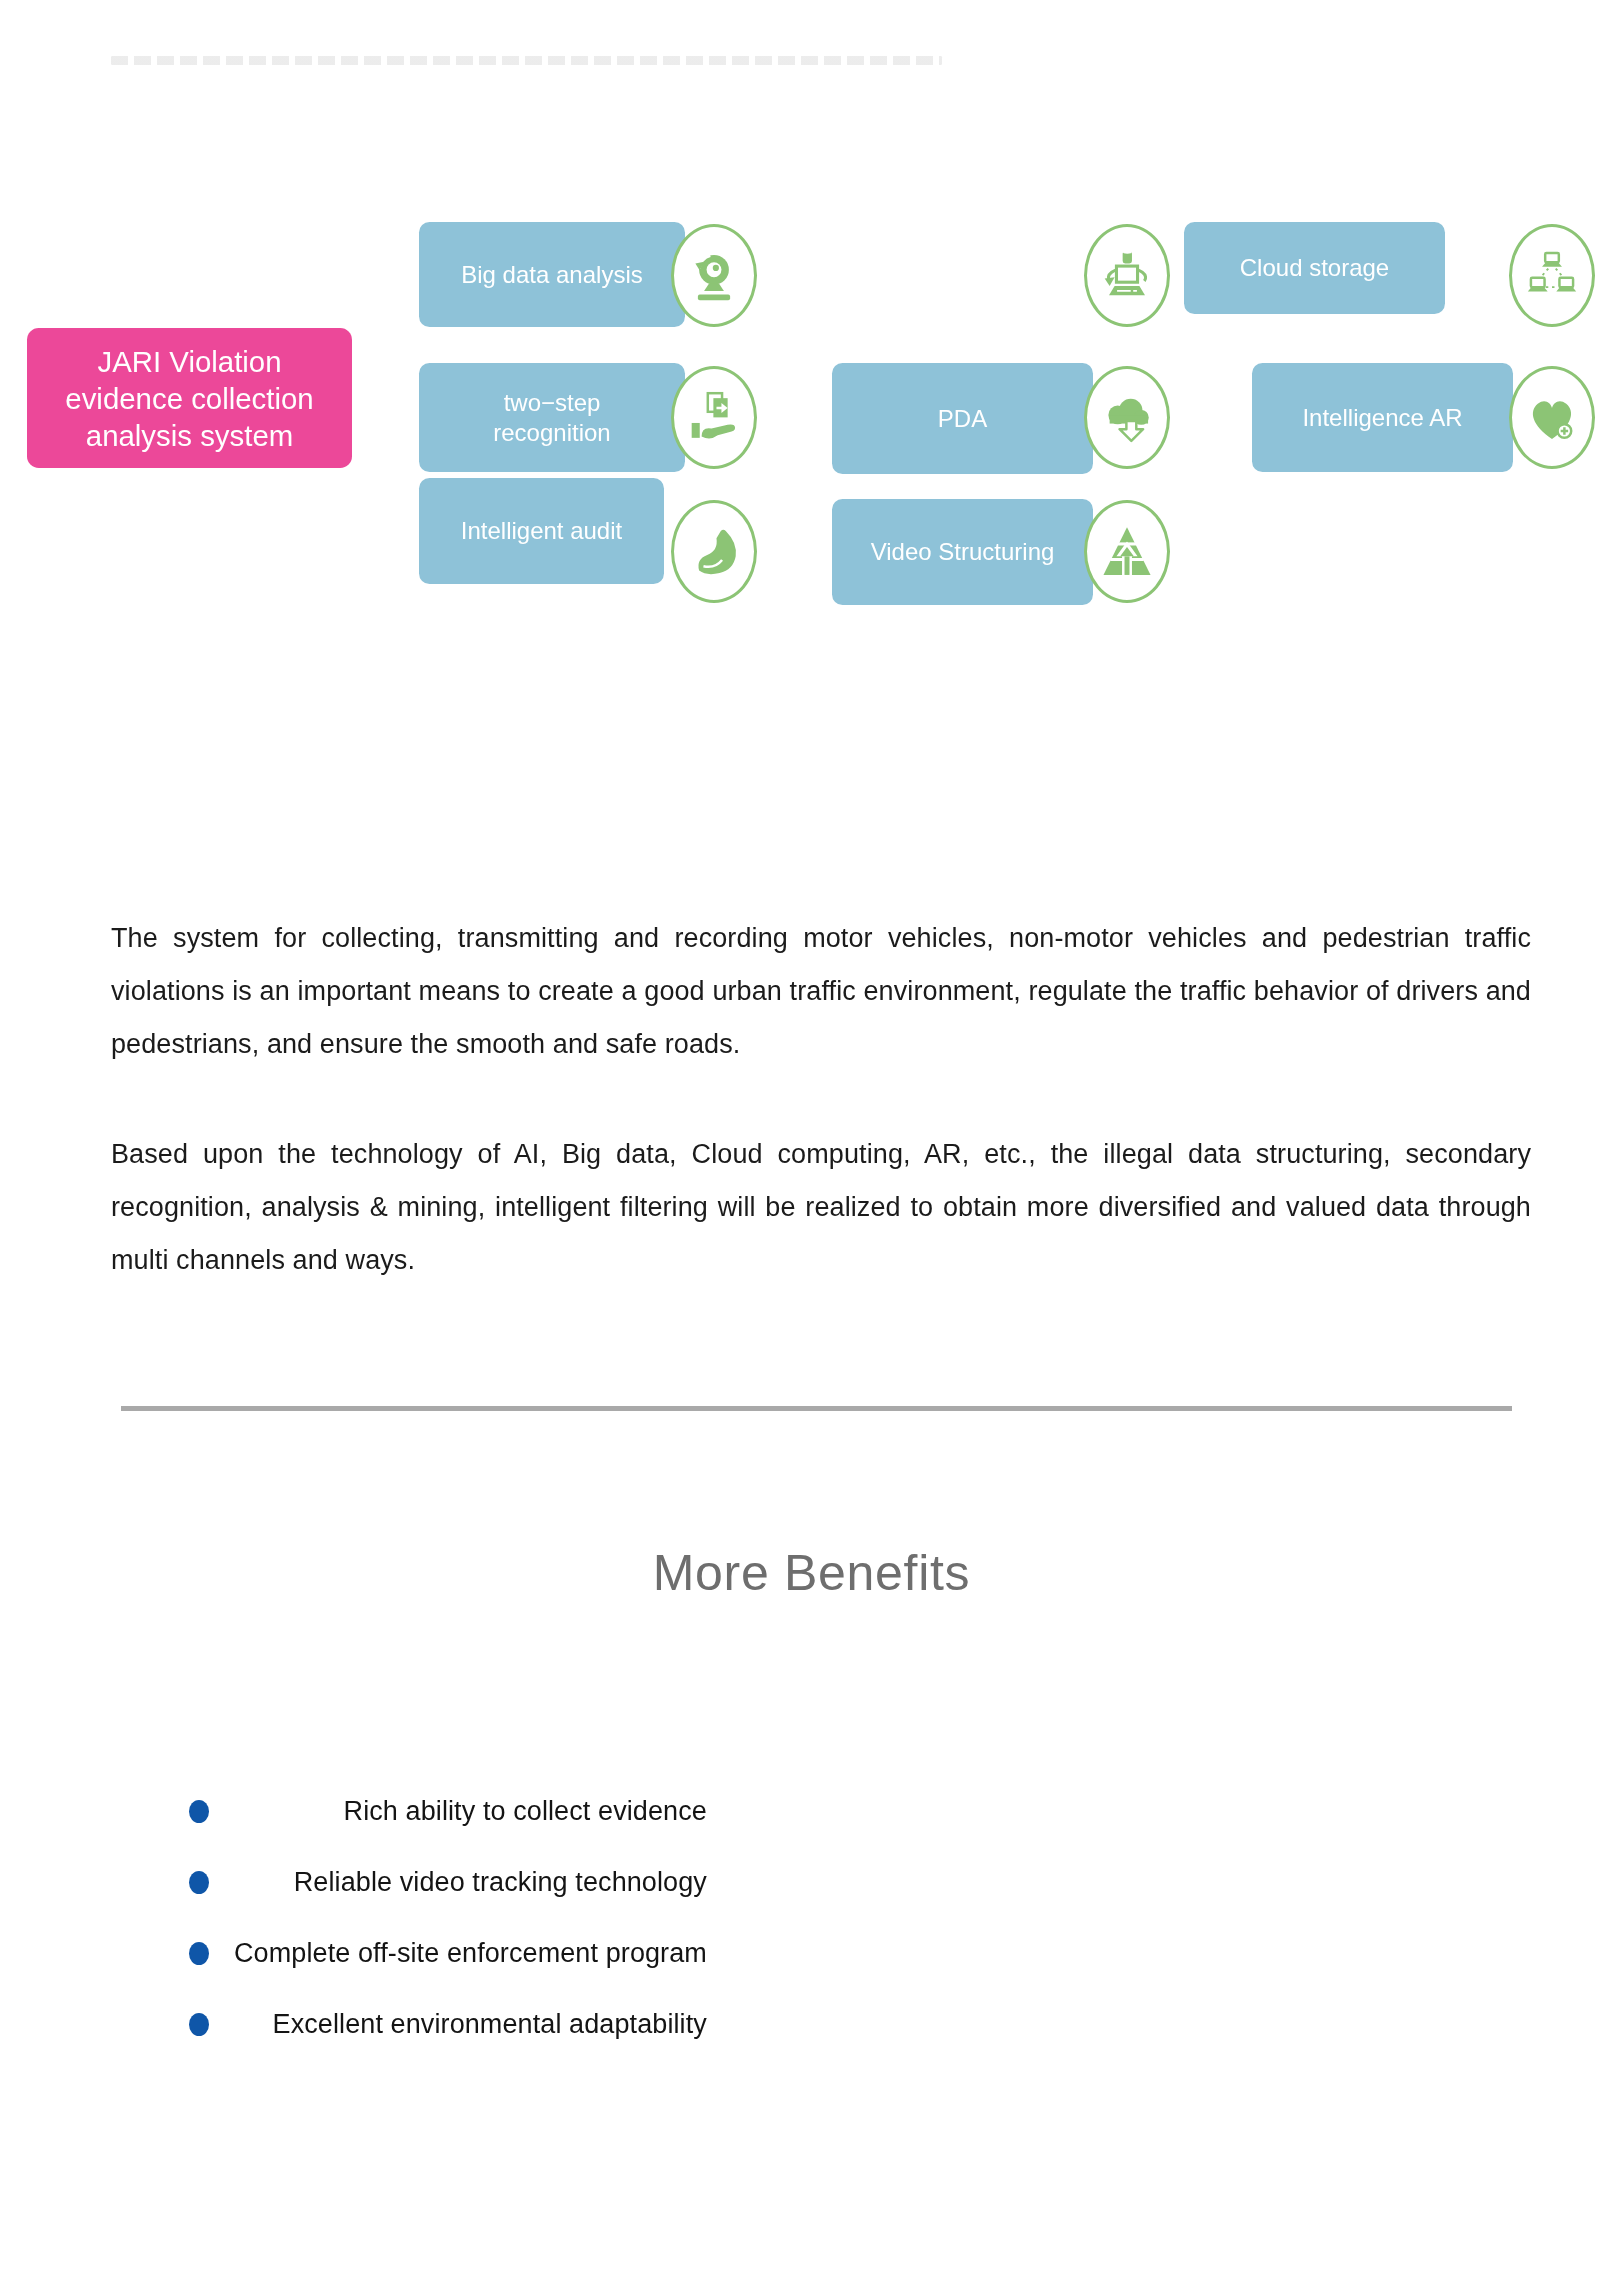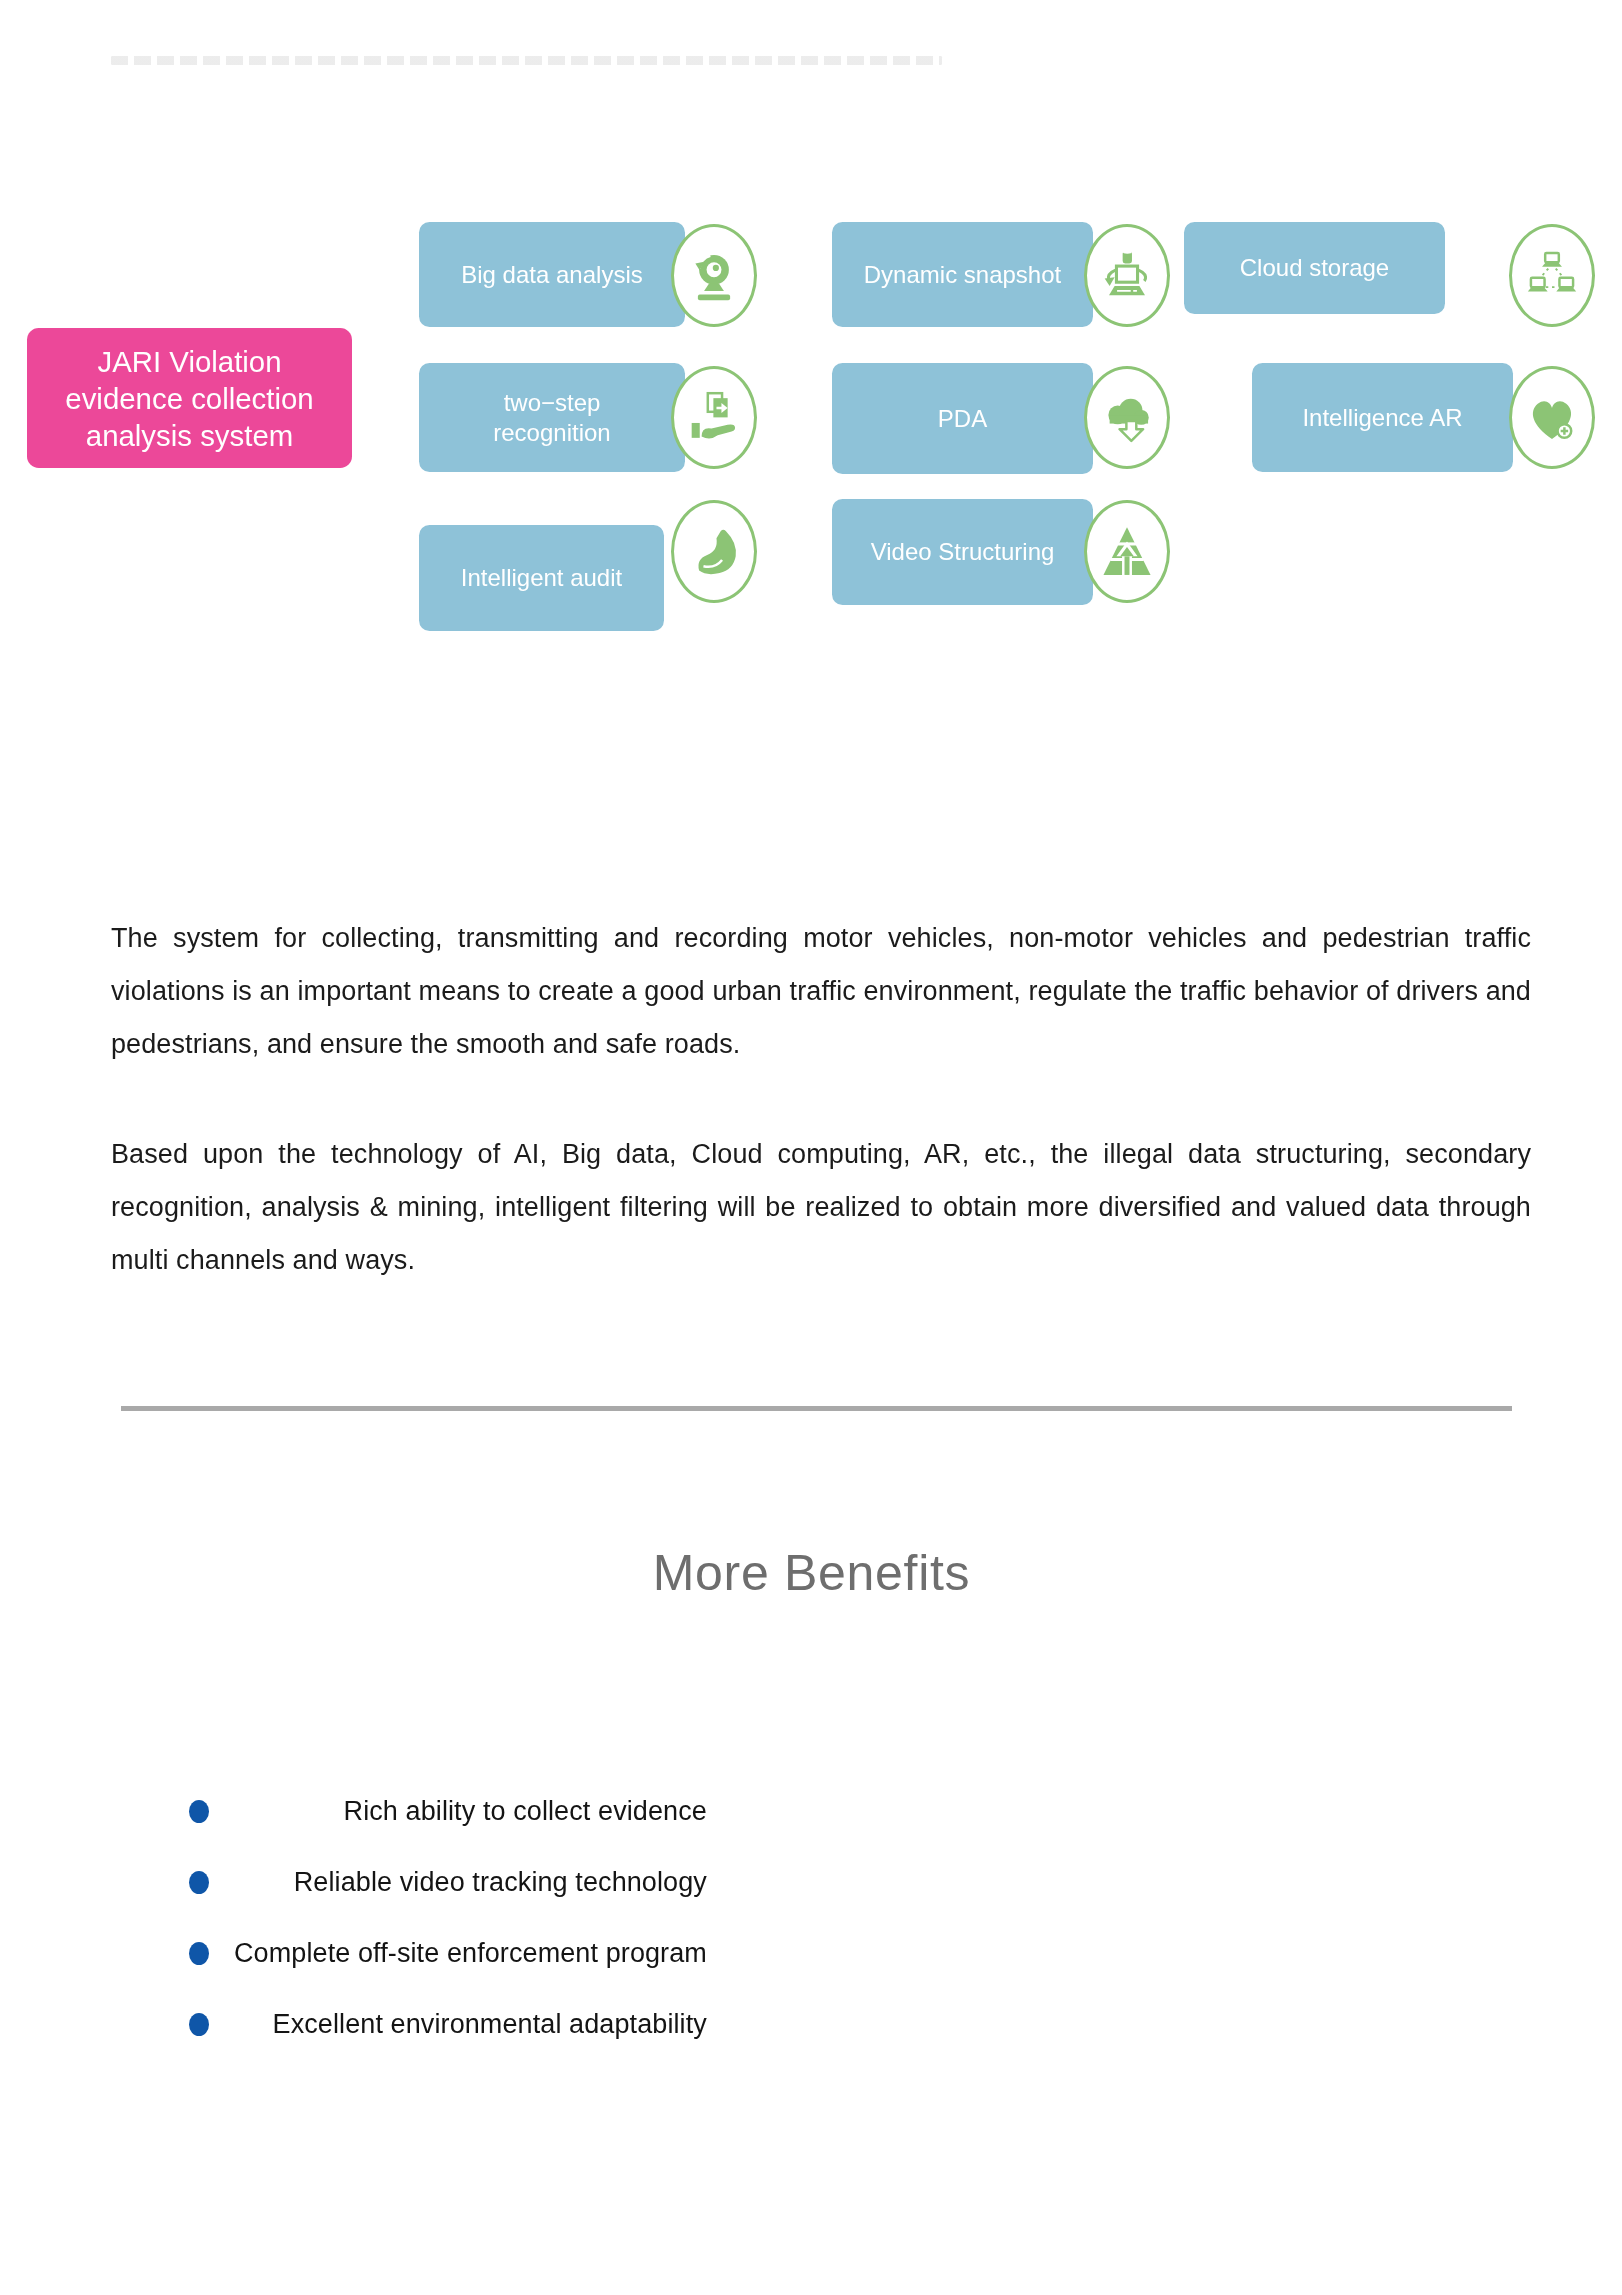--- a/index.html
+++ b/index.html
@@ -50,27 +50,26 @@
 
 <div class="page">
 
   <div class="faint-line"></div>
 
   <div class="root-box">
     <span>JARI Violation evidence collection analysis system</span>
   </div>
 
   <div class="dbox" style="left:391px;top:222px;width:266px;height:105px;"><span>Big data analysis</span></div>
-  <div class="dbox" style="left:804px;top:222px;width:261px;height:105px;"><span>Dynamic snapshot</span></div>
   <div class="dbox" style="left:1156px;top:222px;width:261px;height:92px;"><span>Cloud storage</span></div>
   <div class="dbox" style="left:391px;top:363px;width:266px;height:109px;"><span>two−step
 recognition</span></div>
   <div class="dbox" style="left:804px;top:363px;width:261px;height:111px;"><span>PDA</span></div>
   <div class="dbox" style="left:1224px;top:363px;width:261px;height:109px;"><span>Intelligence AR</span></div>
-  <div class="dbox" style="left:391px;top:525px;width:245px;height:106px;"><span>Intelligent audit</span></div>
+  <div class="dbox" style="left:391px;top:478px;width:245px;height:106px;"><span>Intelligent audit</span></div>
   <div class="dbox" style="left:804px;top:499px;width:261px;height:106px;"><span>Video Structuring</span></div>
 
   <div class="dicon" style="left:671px;top:224px;">
     <svg viewBox="0 0 100 100">
       <circle cx="50" cy="40" r="24" fill="#8cc475"></circle>
       <circle cx="50" cy="40" r="12" fill="#ffffff"></circle>
       <circle cx="53" cy="37" r="5" fill="#8cc475"></circle>
       <path d="M26 38 A24 24 0 0 1 44 17" stroke="#ffffff" stroke-width="5" fill="none"></path>
       <path d="M20 30 L34 27 L27 41 Z" fill="#8cc475"></path>
       <path d="M42 62 L58 62 L66 74 L34 74 Z" fill="#8cc475"></path>

